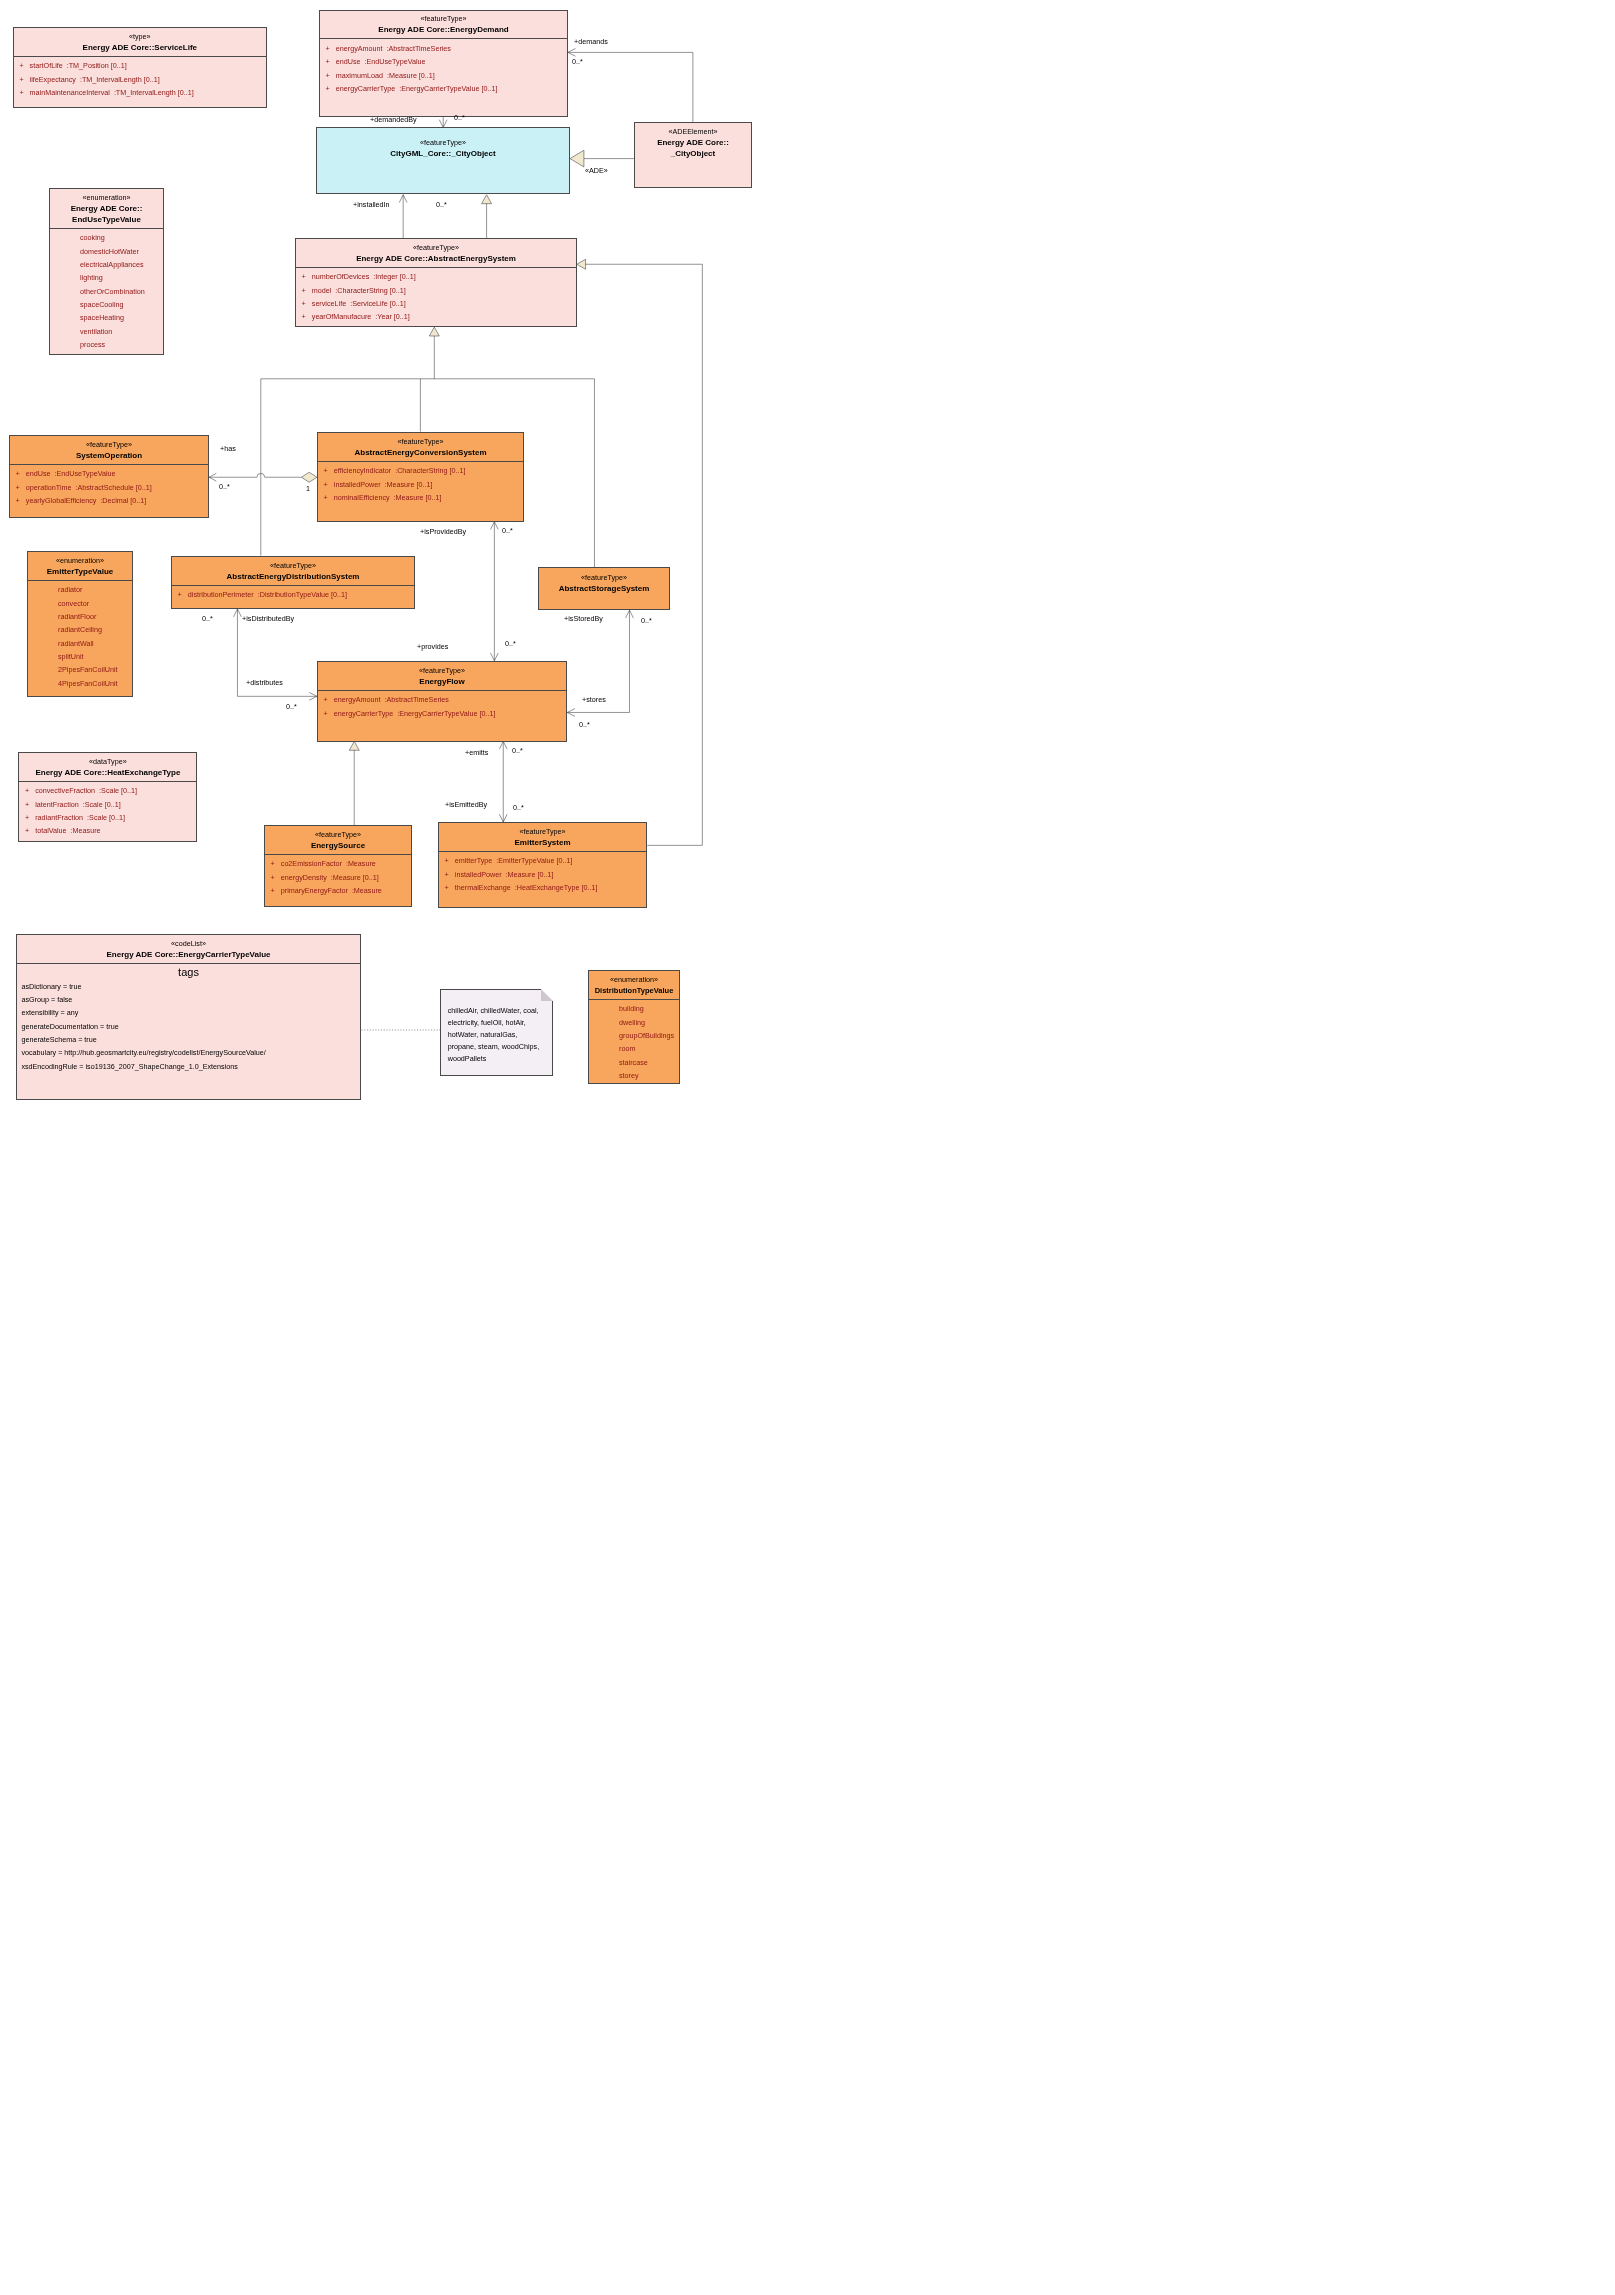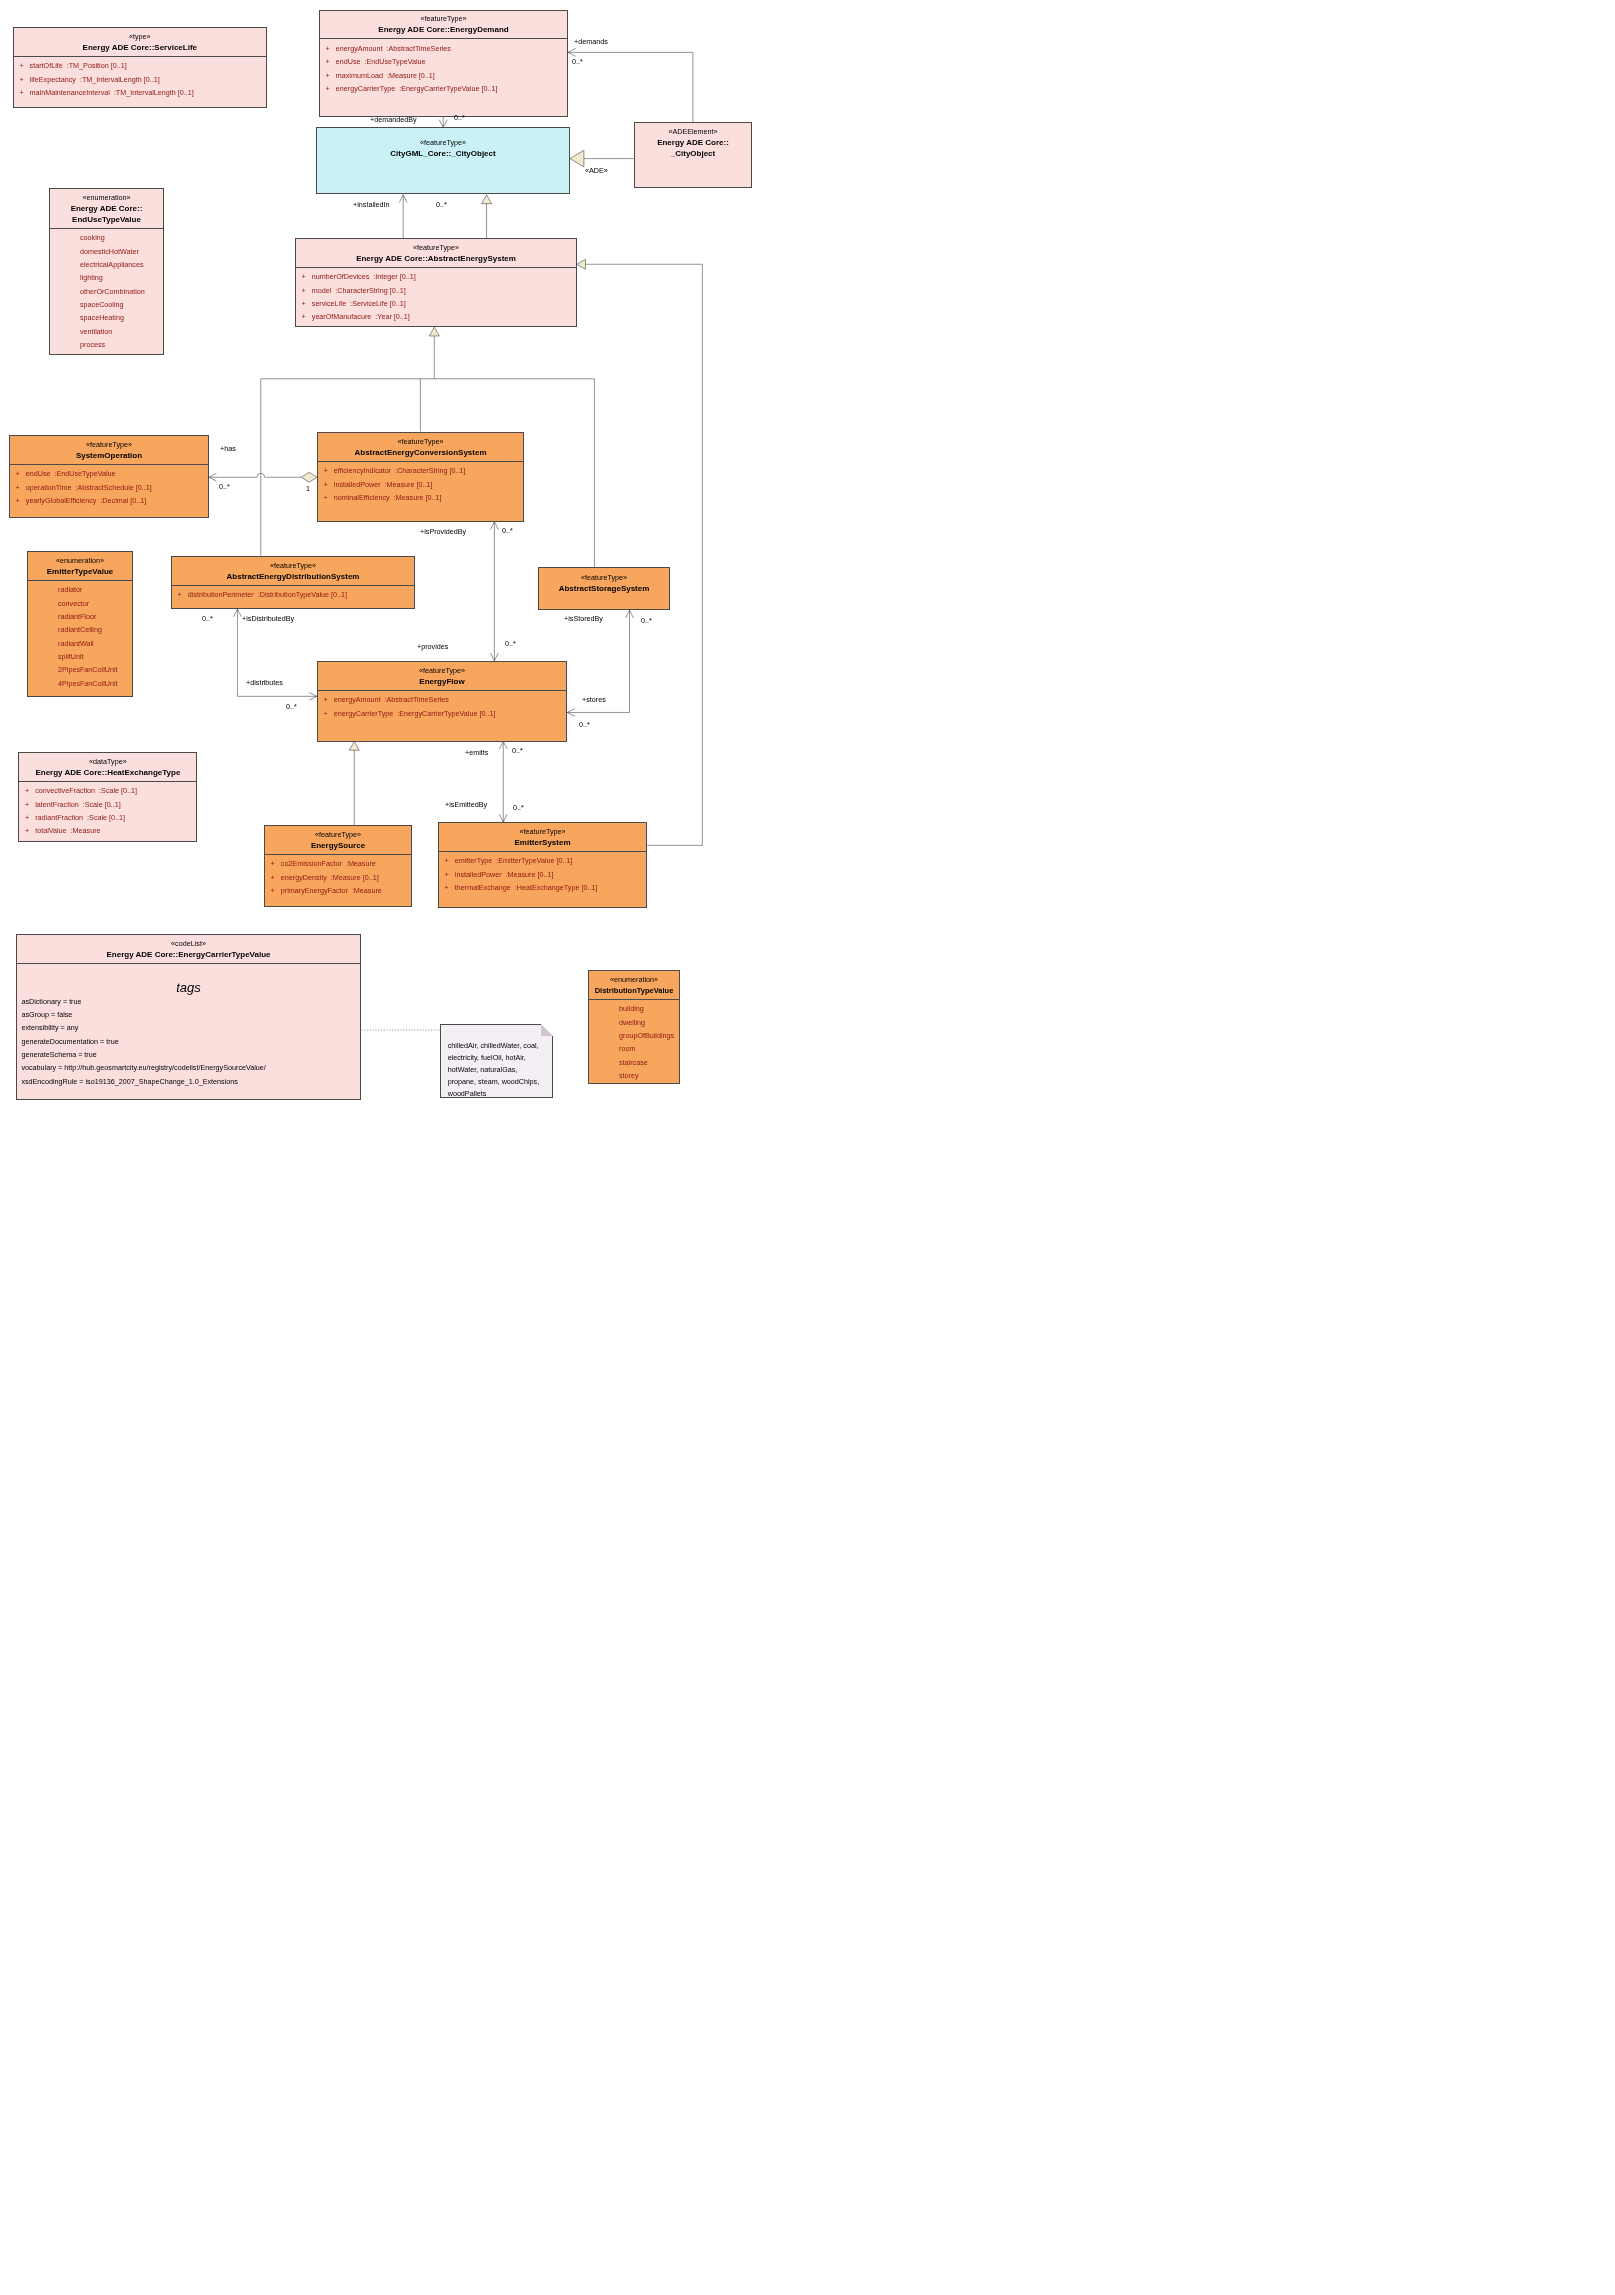--- a/index.html
+++ b/index.html
@@ -17,21 +17,21 @@
   .class-name { font-size:8px; font-weight:bold; color:#000; line-height:11px; white-space:pre-line; }
   .abstract .class-name { }
   #box-cityObject .uml-title { padding-top:10px; }
   #box-abstractStorageSystem .uml-title { padding-top:5px; }
   #box-distributionTypeValue .class-name { font-size:7.5px; }
 
   .uml-attrs { border-top:0.6px solid #4a4a4a; padding:2.8px 0 2.2px; }
   .uml-attr  { font-size:7.2px; line-height:13.3px; color:#8e1515; white-space:pre; padding-left:5.6px; }
   .uml-attr.enum { padding-left:30px; }
   .uml-attr.tag  { color:#000; padding-left:4.4px; }
-  .section-label { text-align:center; font-style:italic; font-size:13px; line-height:13.3px; color:#000;margin-top:15px; }
+  .section-label { text-align:center; font-size:11px; line-height:13.3px; color:#000; }
 
   
   #box-serviceLife{left:12.8px;top:27px;width:254px;height:81px}
   #box-energyDemand{left:319px;top:9.5px;width:249px;height:107px}
   #box-cityObject{left:316px;top:127px;width:254px;height:67px}
   #box-adeElement{left:634px;top:122px;width:118px;height:66px}
   #box-endUseTypeValue{left:49px;top:188px;width:115px;height:167px}
   #box-abstractEnergySystem{left:295px;top:238px;width:282px;height:89px}
   #box-systemOperation{left:9px;top:435px;width:200px;height:83px}
   #box-abstractEnergyConversionSystem{left:317px;top:432px;width:207px;height:90px}
@@ -40,22 +40,22 @@
   #box-abstractStorageSystem{left:538px;top:567px;width:132px;height:43px}
   #box-energyFlow{left:317px;top:661px;width:250px;height:81px}
   #box-heatExchangeType{left:18.4px;top:752px;width:179px;height:90px}
   #box-energySource{left:264px;top:825px;width:148px;height:82px}
   #box-emitterSystem{left:438px;top:822px;width:209px;height:86px}
   #box-energyCarrierTypeValue{left:16px;top:934px;width:345px;height:166px}
   #box-distributionTypeValue{left:588px;top:970px;width:92px;height:114px}
 
   .edge-label { position:absolute; font-size:7.2px; color:#000; white-space:nowrap; }
 
-  .uml-note { position:absolute; left:440px; top:989px; width:113px; height:74px;
-              background:#f4eff4; border:0.6px solid #4a4a4a; box-sizing:border-box;margin-top:35px; }
+  .uml-note { position:absolute; left:440px; top:989px; width:113px; height:87px;
+              background:#f4eff4; border:0.6px solid #4a4a4a; box-sizing:border-box; }
   .uml-note .fold { position:absolute; top:-0.6px; right:-0.6px; width:0; height:0;
               border-style:solid; border-width:0 12.2px 12.2px 0;
               border-color:#ffffff #ffffff #cfc6cf #cfc6cf; }
   .uml-note .note-text { padding:14.5px 4.4px 3.3px 6.7px; font-size:7.2px; line-height:12.2px; color:#000; }
 </style>
 </head>
 <body>
 
 <div class="canvas">
 

